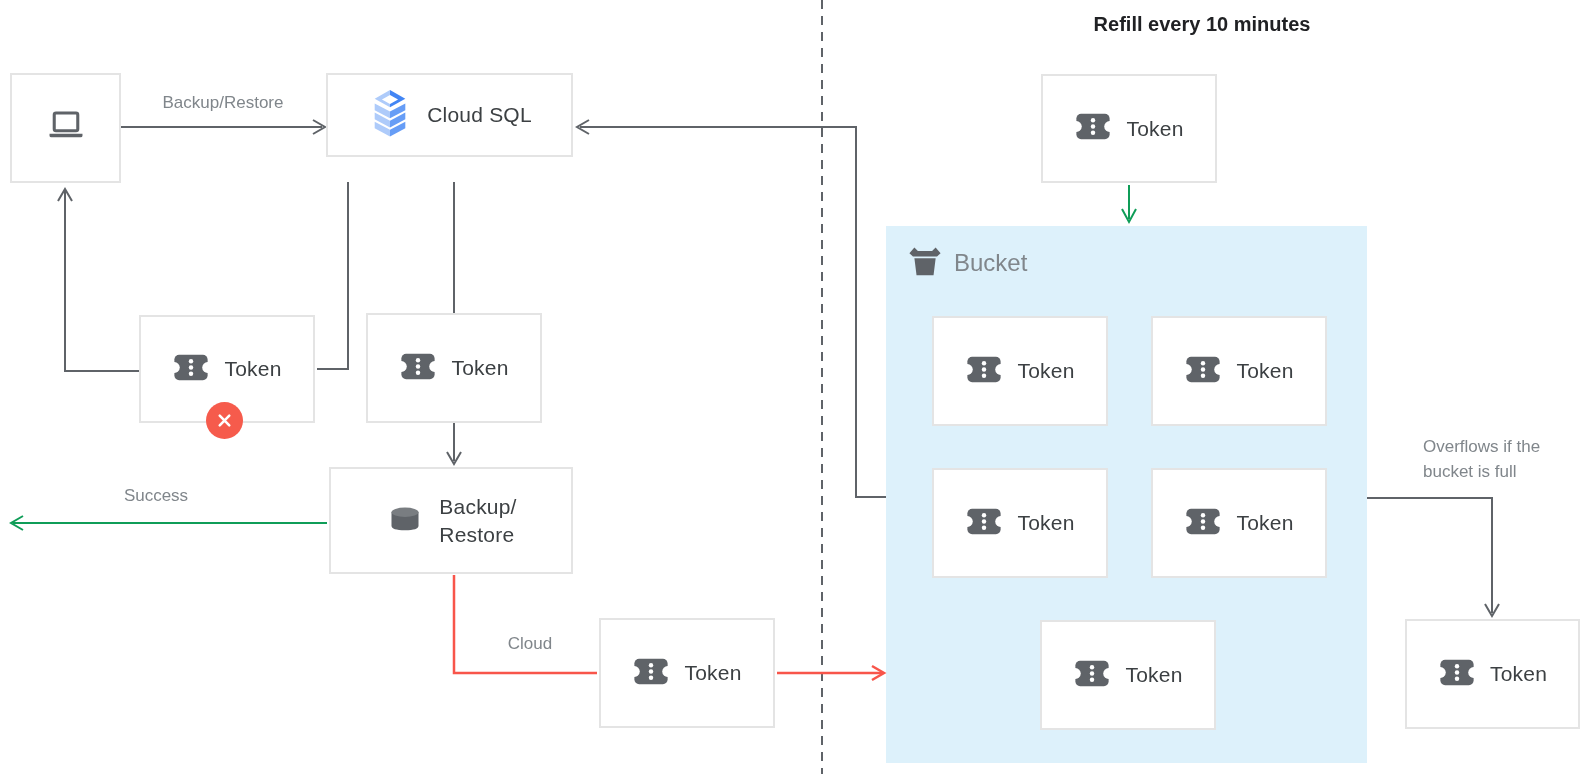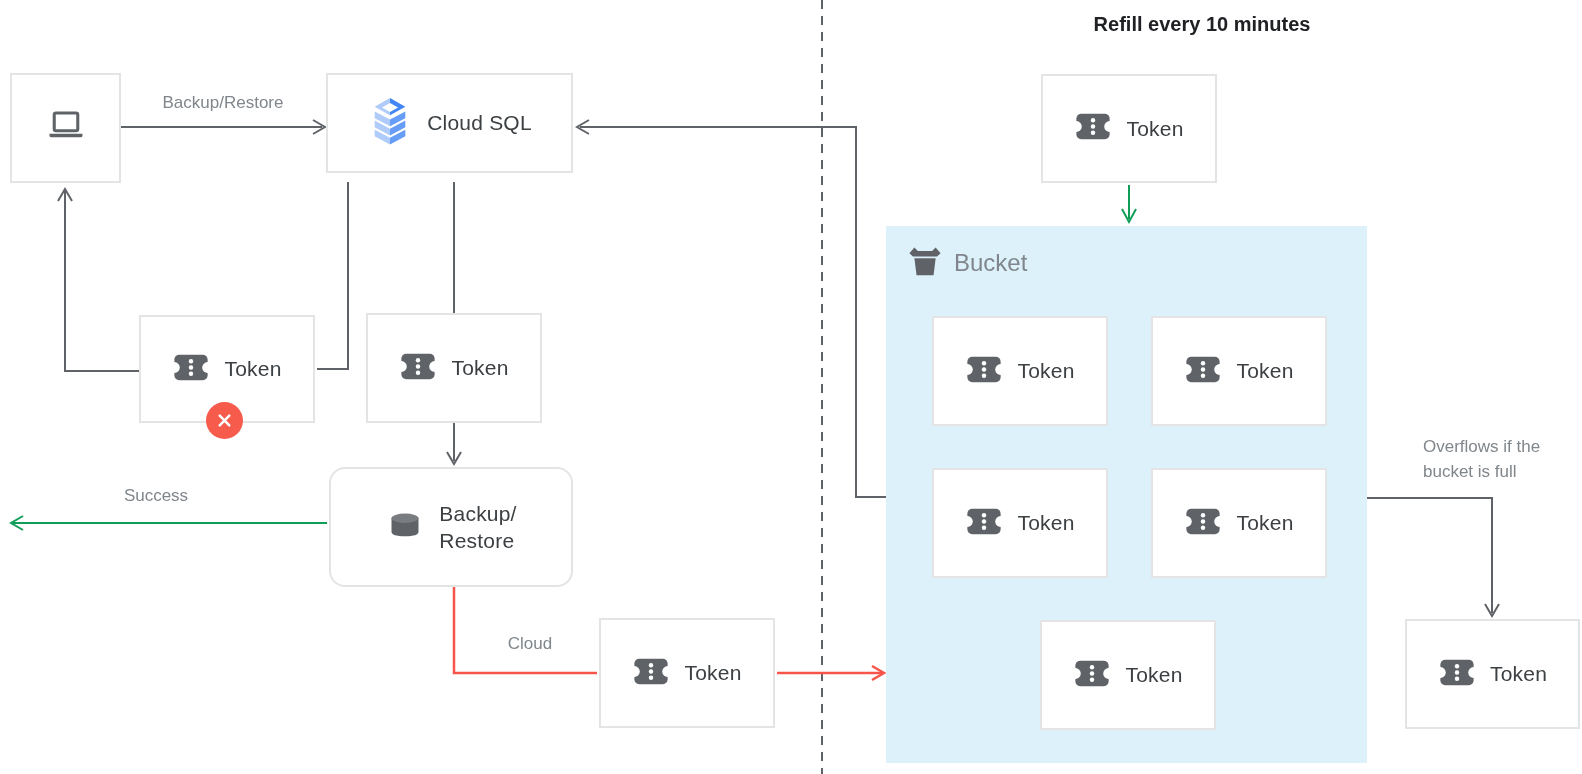--- a/index.html
+++ b/index.html
@@ -132,21 +132,21 @@
     <span>
       <svg width="40" height="34" viewBox="0 0 34 28" fill="none">
         <rect x="7" y="3" width="20" height="15" rx="1.5" stroke="#5f6368" stroke-width="2.6"></rect>
         <path d="M3 20.5 H31 V22.2 Q31 23.5 29.5 23.5 H4.5 Q3 23.5 3 22.2 Z" fill="#5f6368"></path>
       </svg>
     </span>
   </div>
 
   <div class="diagram-label center" style="left:150px; top:93px; width:146px;">Backup/Restore</div>
 
-  <div class="box" style="left:326px; top:73px; width:247px; height:100px;">
+  <div class="box" style="left:326px; top:73px; width:247px; height:84px;">
     <span>
       <svg width="46" height="50" viewBox="0 0 48 50">
         <polygon points="24,1 8,10 24,19" fill="#aecbfa"></polygon>
         <polygon points="24,1 40,10 24,19" fill="#4285f4"></polygon>
         <polygon points="24,6.2 32.4,10.9 24,15.6 15.6,10.9" fill="#ffffff"></polygon>
         <polygon points="8,15 24,23.5 24,30.5 8,22" fill="#aecbfa"></polygon>
         <polygon points="24,23.5 40,15 40,22 24,30.5" fill="#669df6"></polygon>
         <polygon points="8,24.5 24,33 24,40 8,31.5" fill="#aecbfa"></polygon>
         <polygon points="24,33 40,24.5 40,31.5 24,40" fill="#669df6"></polygon>
         <polygon points="8,34 24,42.5 24,49.5 8,41" fill="#aecbfa"></polygon>
@@ -183,21 +183,21 @@
         <circle cx="1.5" cy="11" r="3.4" fill="#ffffff"></circle>
         <circle cx="22.5" cy="11" r="3.4" fill="#ffffff"></circle>
         <circle cx="12" cy="7" r="1.4" fill="#ffffff"></circle>
         <circle cx="12" cy="11" r="1.4" fill="#ffffff"></circle>
         <circle cx="12" cy="15" r="1.4" fill="#ffffff"></circle>
       </svg>
     </span>
     <span class="label">Token</span>
   </div>
 
-  <div class="box" style="left:329px; top:467px; width:244px; height:120px;border-radius:16px;">
+  <div class="box" style="left:329px; top:467px; width:244px; height:107px;">
     <span>
       <svg width="40" height="30" viewBox="0 0 24 20">
         <path d="M3 5.5 V14.5 Q3 17.5 12 17.5 Q21 17.5 21 14.5 V5.5 Z" fill="#5f6368"></path>
         <ellipse cx="12" cy="5.5" rx="9" ry="3.1" fill="#797d81"></ellipse>
       </svg>
     </span>
     <span class="label two-line">Backup/
 Restore</span>
   </div>
 

